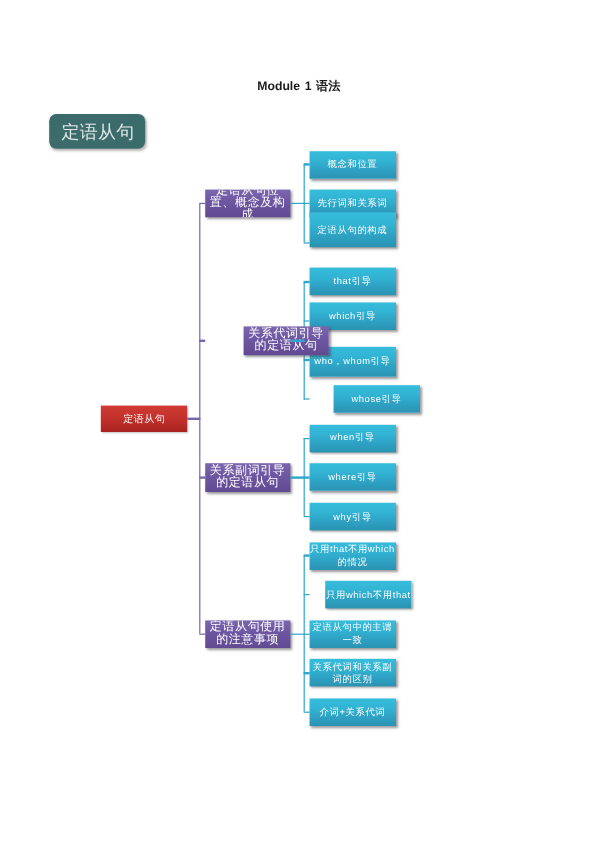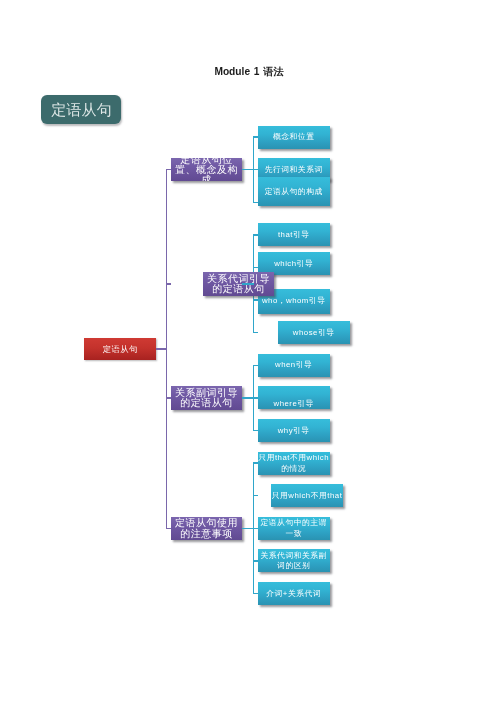--- a/index.html
+++ b/index.html
@@ -87,21 +87,21 @@
       <div class="cline" style="left: 252.7px; top: 266.75px; width: 5px; height: 1.5px;"></div>
       <div class="cline" style="left: 252.7px; top: 299.35px; width: 5px; height: 1.5px;"></div>
       <div class="cline" style="left: 252.7px; top: 331.95px; width: 5px; height: 1.5px;"></div>
       <div class="node l2" style="left: 170.5px; top: 272.05px; width: 71.8px; height: 23.5px; margin-left: 32px;">
         <span>关系代词引导的定语从句</span>
       </div>
       <div class="cline" style="left: 242.3px; top: 283.05px; width: 11.9px; height: 1.5px;"></div>
       <div class="node l3" style="left: 257.7px; top: 353.8px; width: 72px; height: 23px;">
         <span>when引导</span>
       </div>
-      <div class="node l3" style="left: 257.7px; top: 386.4px; width: 72px; height: 23px; align-items: flex-end;">
+      <div class="node l3" style="left: 257.7px; top: 386.4px; width: 72px; height: 23px;">
         <span>where引导</span>
       </div>
       <div class="node l3" style="left: 257.7px; top: 419px; width: 72px; height: 23px;">
         <span>why引导</span>
       </div>
       <div class="cline" style="left: 252.7px; top: 365.3px; width: 1.5px; height: 65.2px;"></div>
       <div class="cline" style="left: 252.7px; top: 364.55px; width: 5px; height: 1.5px;"></div>
       <div class="cline" style="left: 252.7px; top: 397.15px; width: 5px; height: 1.5px;"></div>
       <div class="cline" style="left: 252.7px; top: 429.75px; width: 5px; height: 1.5px;"></div>
       <div class="node l2" style="left: 170.5px; top: 386.15px; width: 71.8px; height: 23.5px;">

